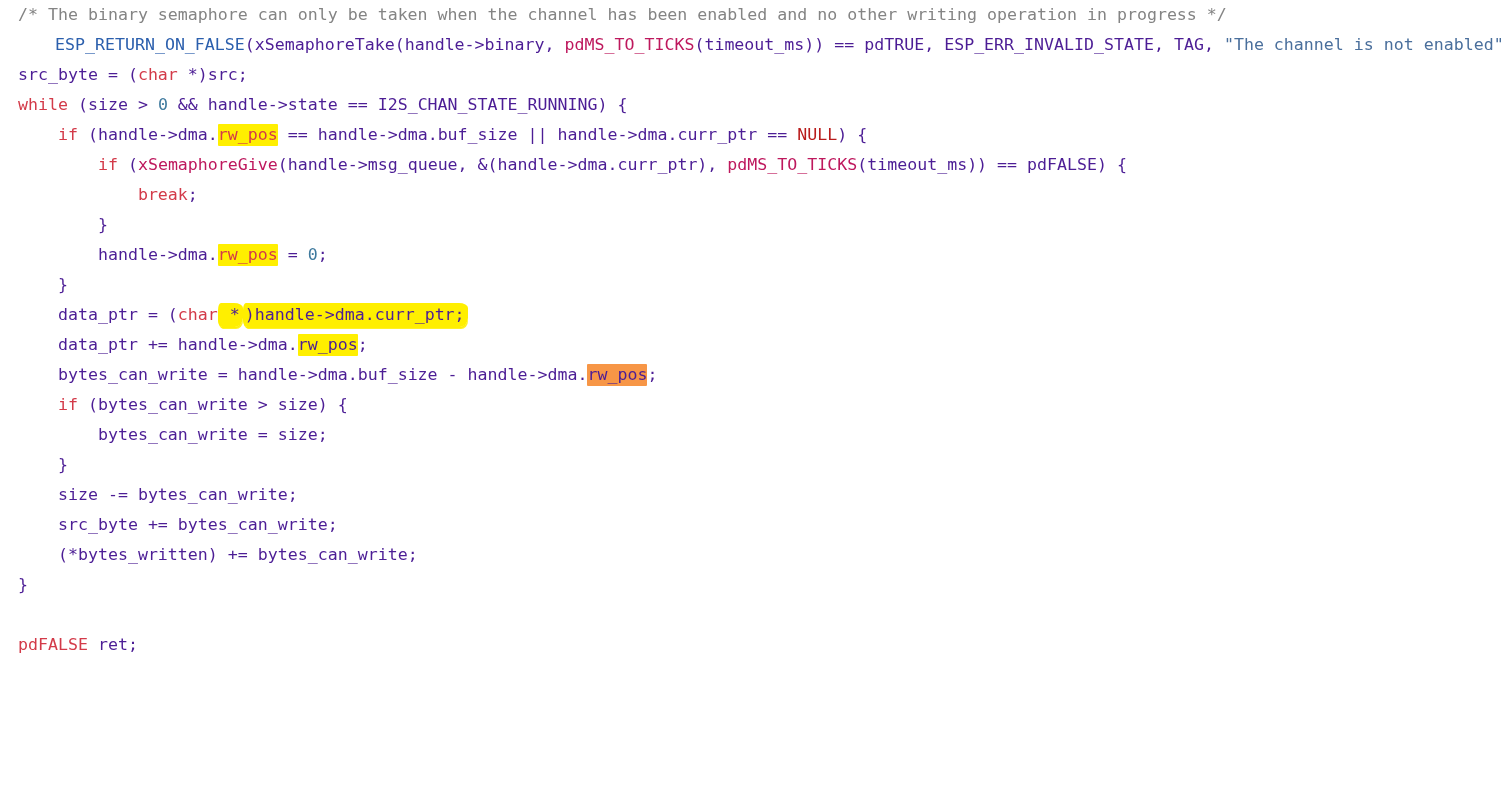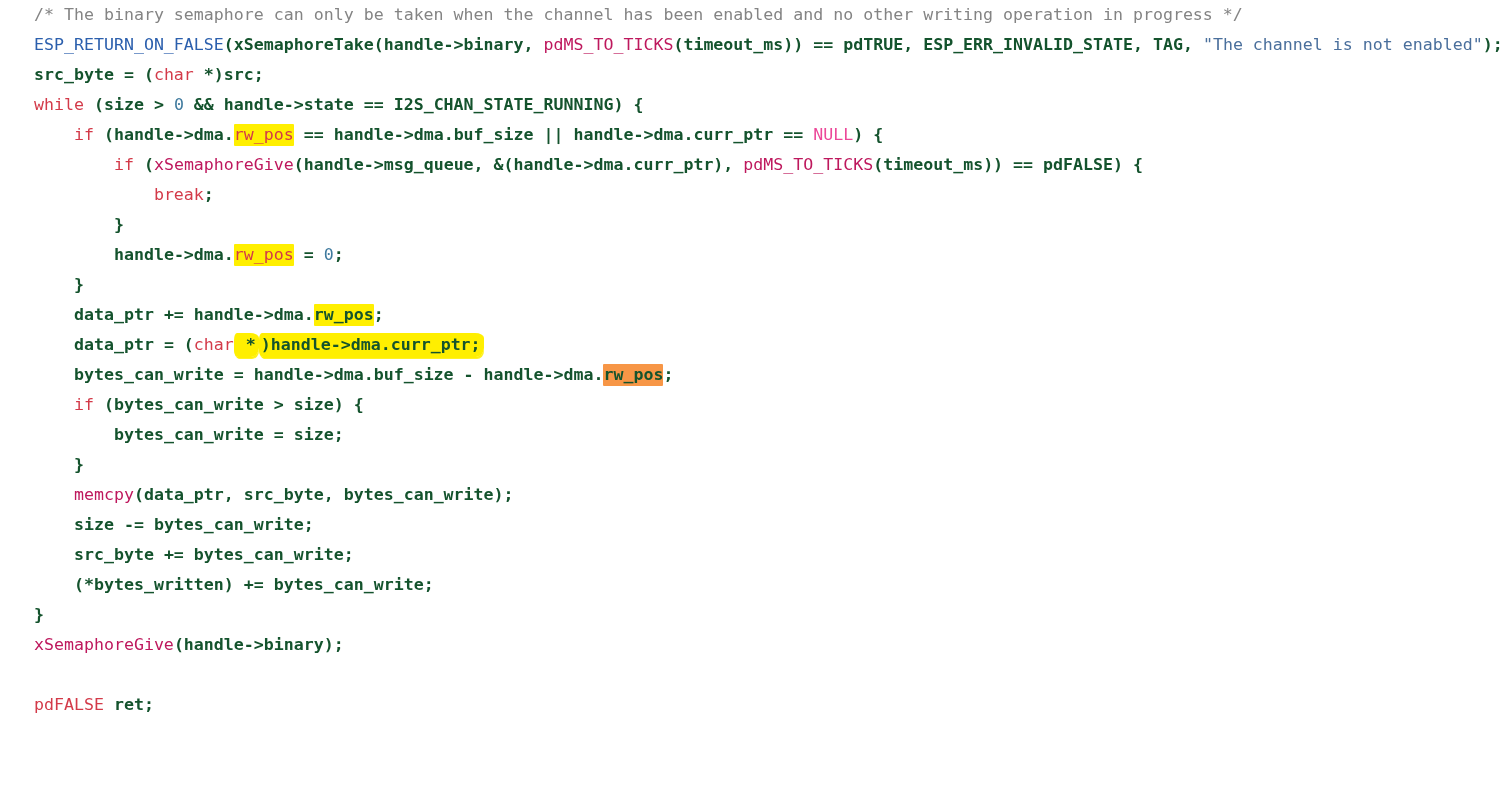--- a/index.html
+++ b/index.html
@@ -21,33 +21,33 @@
   }
 
   .code-line {
     position: relative;
     height: 30px;
     line-height: 30px;
     font-size: 16.6px;
     letter-spacing: 0px;
     white-space: pre;
     color: #1f1f1f;
-    padding-left: 34px;
+    padding-left: 18px;
     box-sizing: border-box;
   }
   .code-line.blank { color: transparent; }
 
   
-  .tok-plain    { color: #14532d; font-weight: bold; }
+  .tok-plain    { color: #4c1d95; }
   .tok-comment  { color: #848484; }
   .tok-keyword  { color: #d33a49; }
   .tok-func     { color: #be185d; }
-  .tok-macro    { color: #2b5fad; }
+  .tok-macro    { color: #2b5fad; margin-left: 37px; }
   .tok-string   { color: #4a6f9c; }
-  .tok-const    { color: #ec4899; }
+  .tok-const    { color: #b91c1c; }
   .tok-number   { color: #3f7a9e; }
 
   
   .hl-yellow {
     background: #ffef00;
     border-radius: 1px;
     padding: 1px 0 2px 0;
     box-decoration-break: clone;
     -webkit-box-decoration-break: clone;
   }
@@ -76,27 +76,25 @@
     <div class="code-line"><span class="tok-comment">/* The binary semaphore can only be taken when the channel has been enabled and no other writing operation in progress */</span></div>
     <div class="code-line"><span class="tok-macro">ESP_RETURN_ON_FALSE</span><span class="tok-plain">(xSemaphoreTake(handle-&gt;binary, </span><span class="tok-func">pdMS_TO_TICKS</span><span class="tok-plain">(timeout_ms)) == pdTRUE, ESP_ERR_INVALID_STATE, TAG, </span><span class="tok-string">"The channel is not enabled"</span><span class="tok-plain">);</span></div>
     <div class="code-line"><span class="tok-plain">src_byte = (</span><span class="tok-keyword">char</span><span class="tok-plain"> *)src;</span></div>
     <div class="code-line"><span class="tok-keyword">while</span><span class="tok-plain"> (size &gt; </span><span class="tok-number">0</span><span class="tok-plain"> &amp;&amp; handle-&gt;state == I2S_CHAN_STATE_RUNNING) {</span></div>
     <div class="code-line"><span class="tok-plain">    </span><span class="tok-keyword">if</span><span class="tok-plain"> (handle-&gt;dma.</span><span class="tok-keyword hl-yellow">rw_pos</span><span class="tok-plain"> == handle-&gt;dma.buf_size || handle-&gt;dma.curr_ptr == </span><span class="tok-const">NULL</span><span class="tok-plain">) {</span></div>
     <div class="code-line"><span class="tok-plain">        </span><span class="tok-keyword">if</span><span class="tok-plain"> (</span><span class="tok-func">xSemaphoreGive</span><span class="tok-plain">(handle-&gt;msg_queue, &amp;(handle-&gt;dma.curr_ptr), </span><span class="tok-func">pdMS_TO_TICKS</span><span class="tok-plain">(timeout_ms)) == pdFALSE) {</span></div>
     <div class="code-line"><span class="tok-plain">            </span><span class="tok-keyword">break</span><span class="tok-plain">;</span></div>
     <div class="code-line"><span class="tok-plain">        </span><span class="tok-plain">}</span></div>
     <div class="code-line"><span class="tok-plain">        </span><span class="tok-plain">handle-&gt;dma.</span><span class="tok-keyword hl-yellow">rw_pos</span><span class="tok-plain"> = </span><span class="tok-number">0</span><span class="tok-plain">;</span></div>
     <div class="code-line"><span class="tok-plain">    </span><span class="tok-plain">}</span></div>
+    <div class="code-line"><span class="tok-plain">    </span><span class="tok-plain">data_ptr = (</span><span class="tok-keyword">char</span><span class="tok-plain hl-marker"> *</span><span class="tok-plain hl-marker">)handle-&gt;dma.curr_ptr;</span></div>
     <div class="code-line"><span class="tok-plain">    </span><span class="tok-plain">data_ptr += handle-&gt;dma.</span><span class="tok-plain hl-yellow">rw_pos</span><span class="tok-plain">;</span></div>
-    <div class="code-line"><span class="tok-plain">    </span><span class="tok-plain">data_ptr = (</span><span class="tok-keyword">char</span><span class="tok-plain hl-marker"> *</span><span class="tok-plain hl-marker">)handle-&gt;dma.curr_ptr;</span></div>
     <div class="code-line"><span class="tok-plain">    </span><span class="tok-plain">bytes_can_write = handle-&gt;dma.buf_size - handle-&gt;dma.</span><span class="tok-plain hl-orange">rw_pos</span><span class="tok-plain">;</span></div>
     <div class="code-line"><span class="tok-plain">    </span><span class="tok-keyword">if</span><span class="tok-plain"> (bytes_can_write &gt; size) {</span></div>
     <div class="code-line"><span class="tok-plain">        </span><span class="tok-plain">bytes_can_write = size;</span></div>
     <div class="code-line"><span class="tok-plain">    </span><span class="tok-plain">}</span></div>
-    <div class="code-line"><span class="tok-plain">    </span><span class="tok-func">memcpy</span><span class="tok-plain">(data_ptr, src_byte, bytes_can_write);</span></div>
     <div class="code-line"><span class="tok-plain">    </span><span class="tok-plain">size -= bytes_can_write;</span></div>
     <div class="code-line"><span class="tok-plain">    </span><span class="tok-plain">src_byte += bytes_can_write;</span></div>
     <div class="code-line"><span class="tok-plain">    </span><span class="tok-plain">(*bytes_written) += bytes_can_write;</span></div>
     <div class="code-line"><span class="tok-plain">}</span></div>
-    <div class="code-line"><span class="tok-func">xSemaphoreGive</span><span class="tok-plain">(handle-&gt;binary);</span></div>
     <div class="code-line blank">&nbsp;</div>
     <div class="code-line"><span class="tok-keyword">pdFALSE</span><span class="tok-plain"> ret;</span></div>
   </div>
 
 </body></html>

